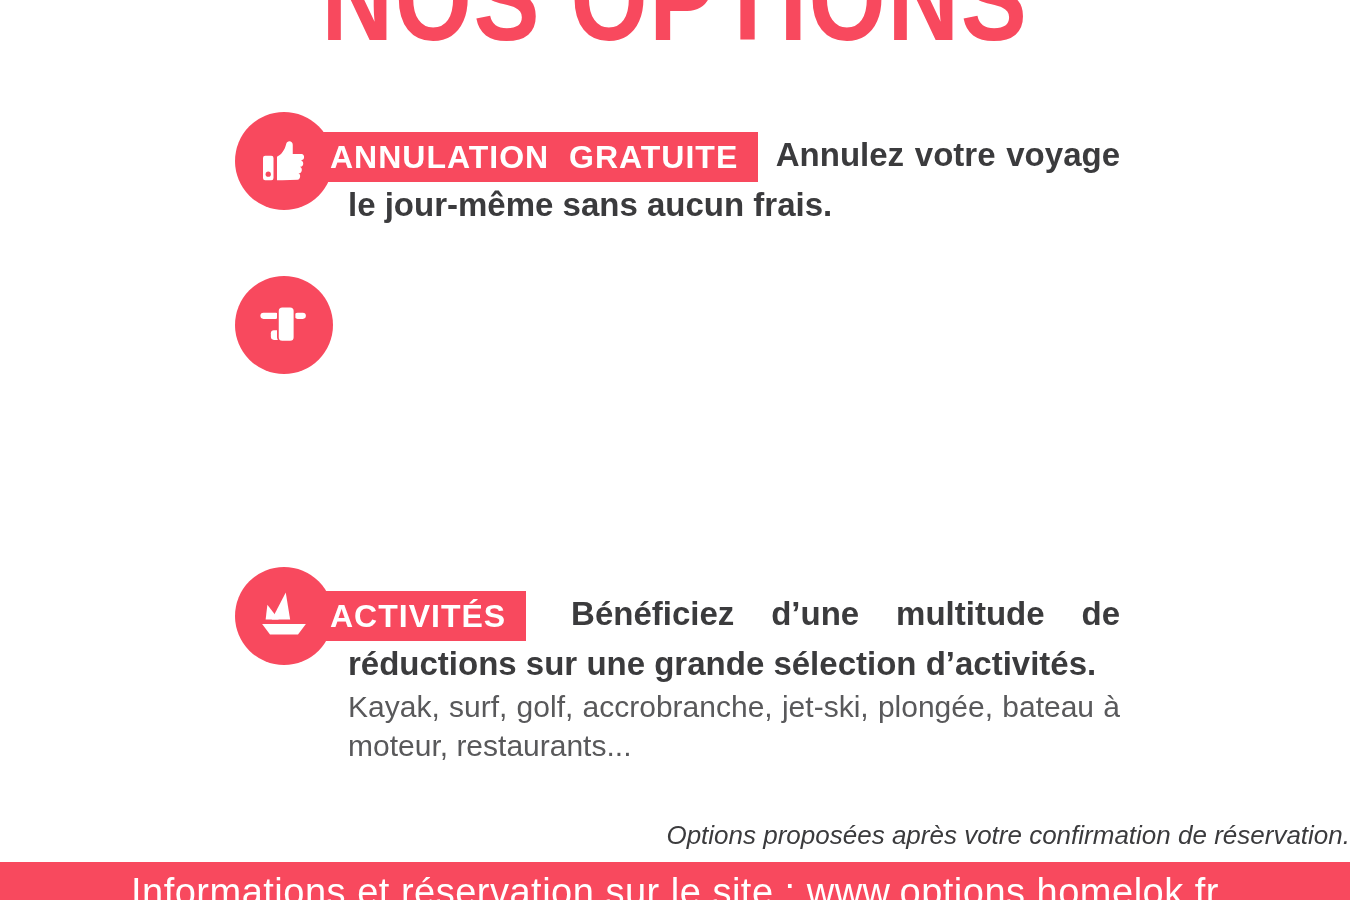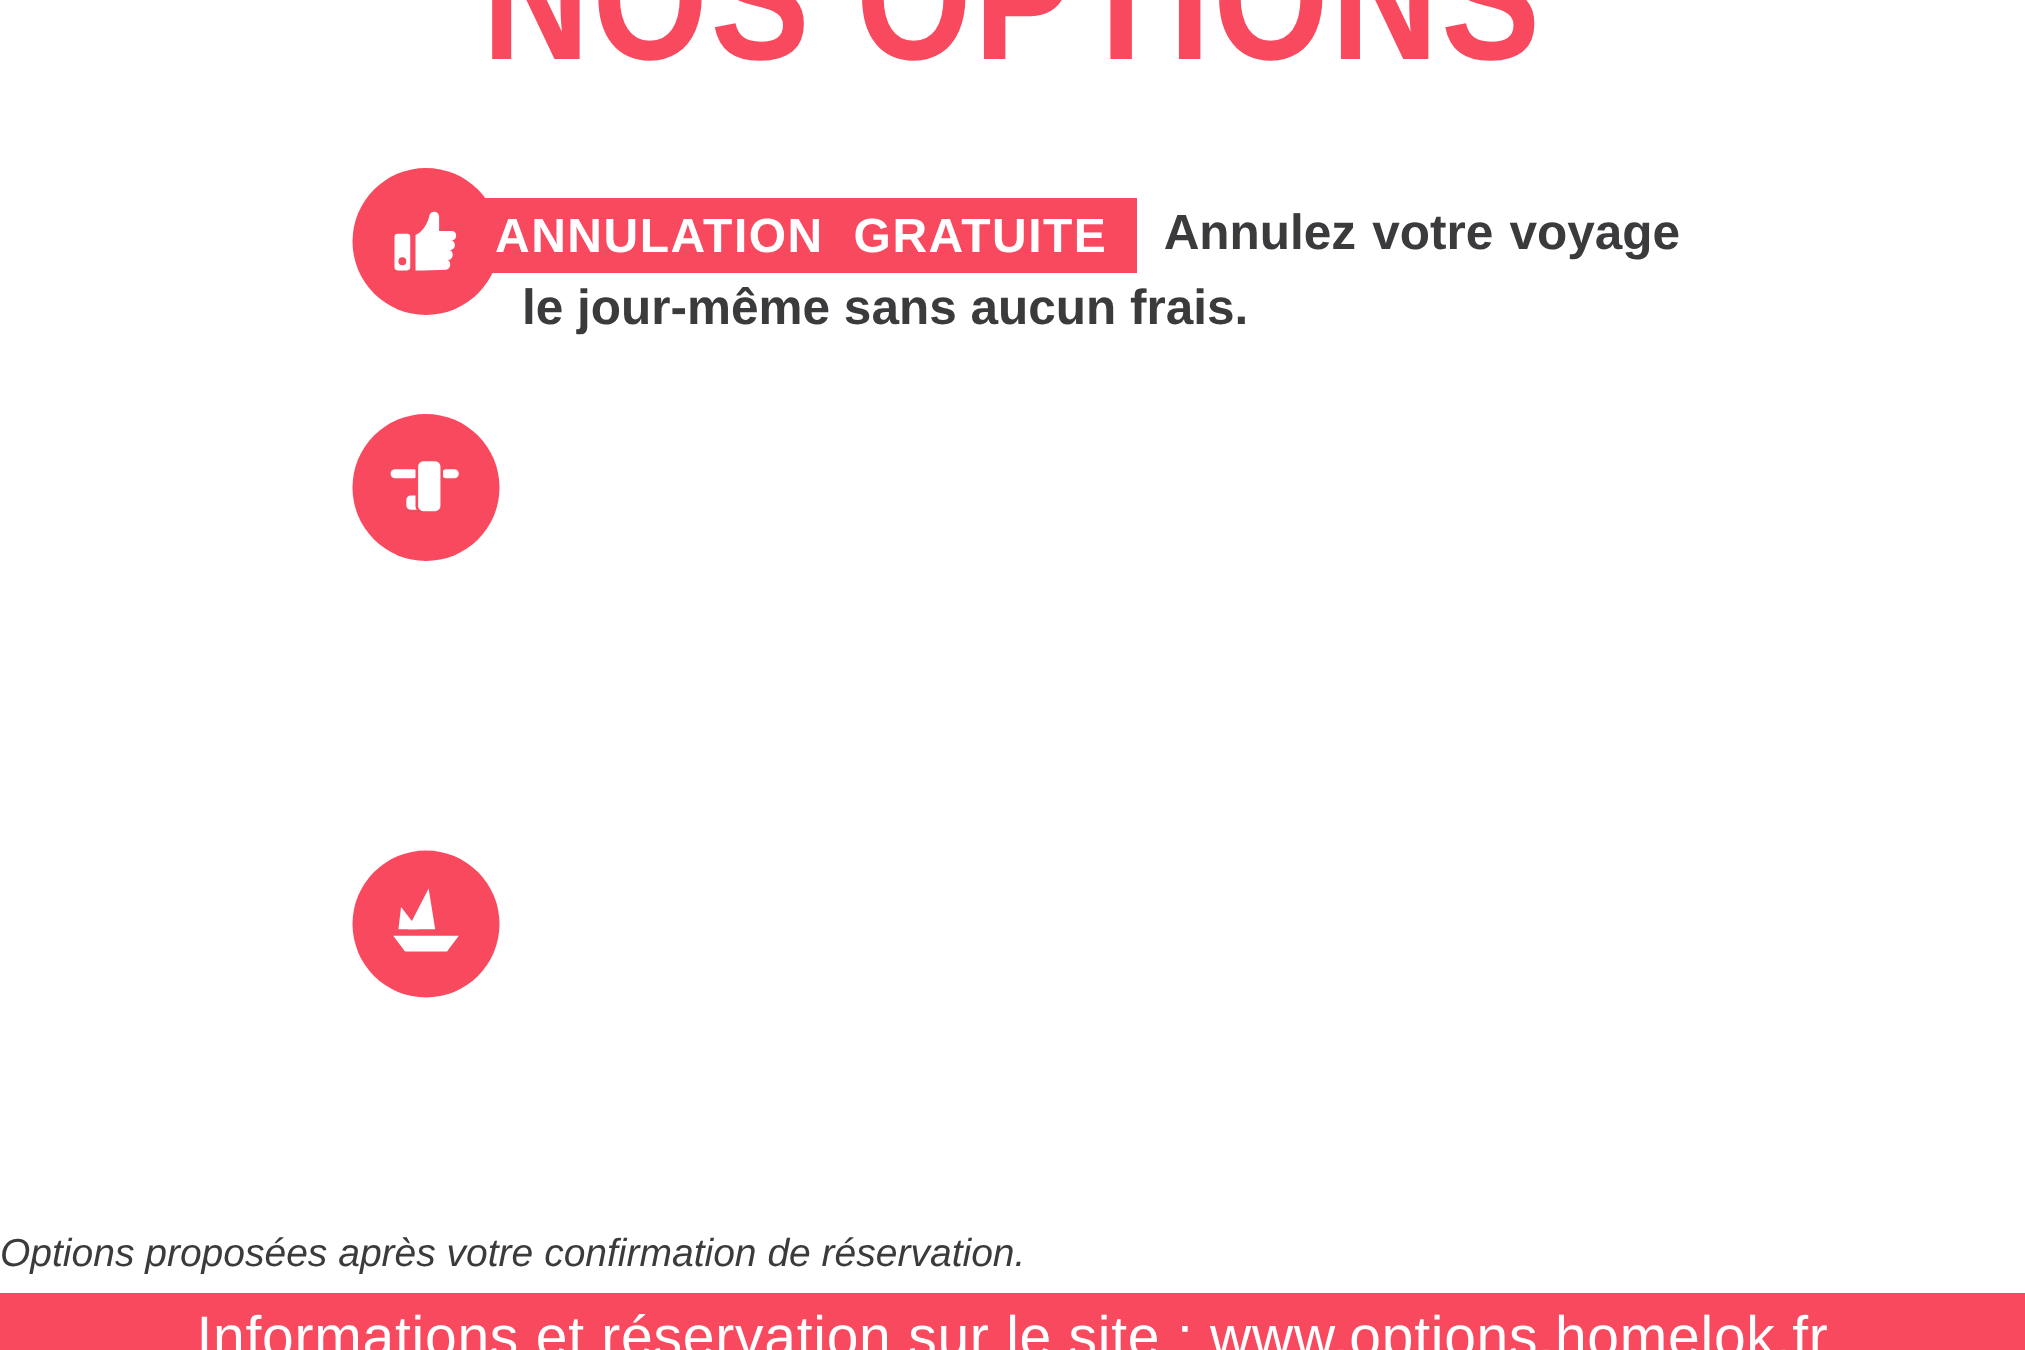--- a/index.html
+++ b/index.html
@@ -79,21 +79,21 @@
     font-size: 30px;
     line-height: 39px;
     font-weight: 400;
     color: #59595B;
   }
   .note {
     position: absolute;
     top: 820px;
     left: 0;
     width: 1350px;
-    text-align: left;
+    text-align: right;
     font-size: 26px;
     font-style: italic;
     font-weight: 400;
     color: #3B3B3D;
   }
   .footer-bar {
     position: absolute;
     top: 862px;
     left: 0;
     width: 1350px;
@@ -142,20 +142,25 @@
   </div>
 
   <div class="badge badge-3">
     <svg viewBox="0 0 64 64" fill="#ffffff" xmlns="http://www.w3.org/2000/svg">
       <polygon points="34,5 39,36 18,36"></polygon>
       <polygon points="13,19 26,36 11,36"></polygon>
       <path d="M7,41 L57,41 L48,53 L16,53 Z"></path>
     </svg>
   </div>
   <div class="section section-3">
+    <p class="body-flow">
+      <span class="banner"><span>ACTIVITÉS</span></span>
+      <span>Bénéficiez d’une multitude de réductions sur une grande sélection d’activités.</span>
+    </p>
+    <p class="detail">Kayak, surf, golf, accrobranche, jet-ski, plongée, bateau à moteur, restaurants...</p>
   </div>
 
   <p class="note">Options proposées après votre confirmation de réservation.</p>
 
   <div class="footer-bar">
     <span class="footer-text">Informations et réservation sur le site : www.options.homelok.fr</span>
   </div>
 
 </div>
 

